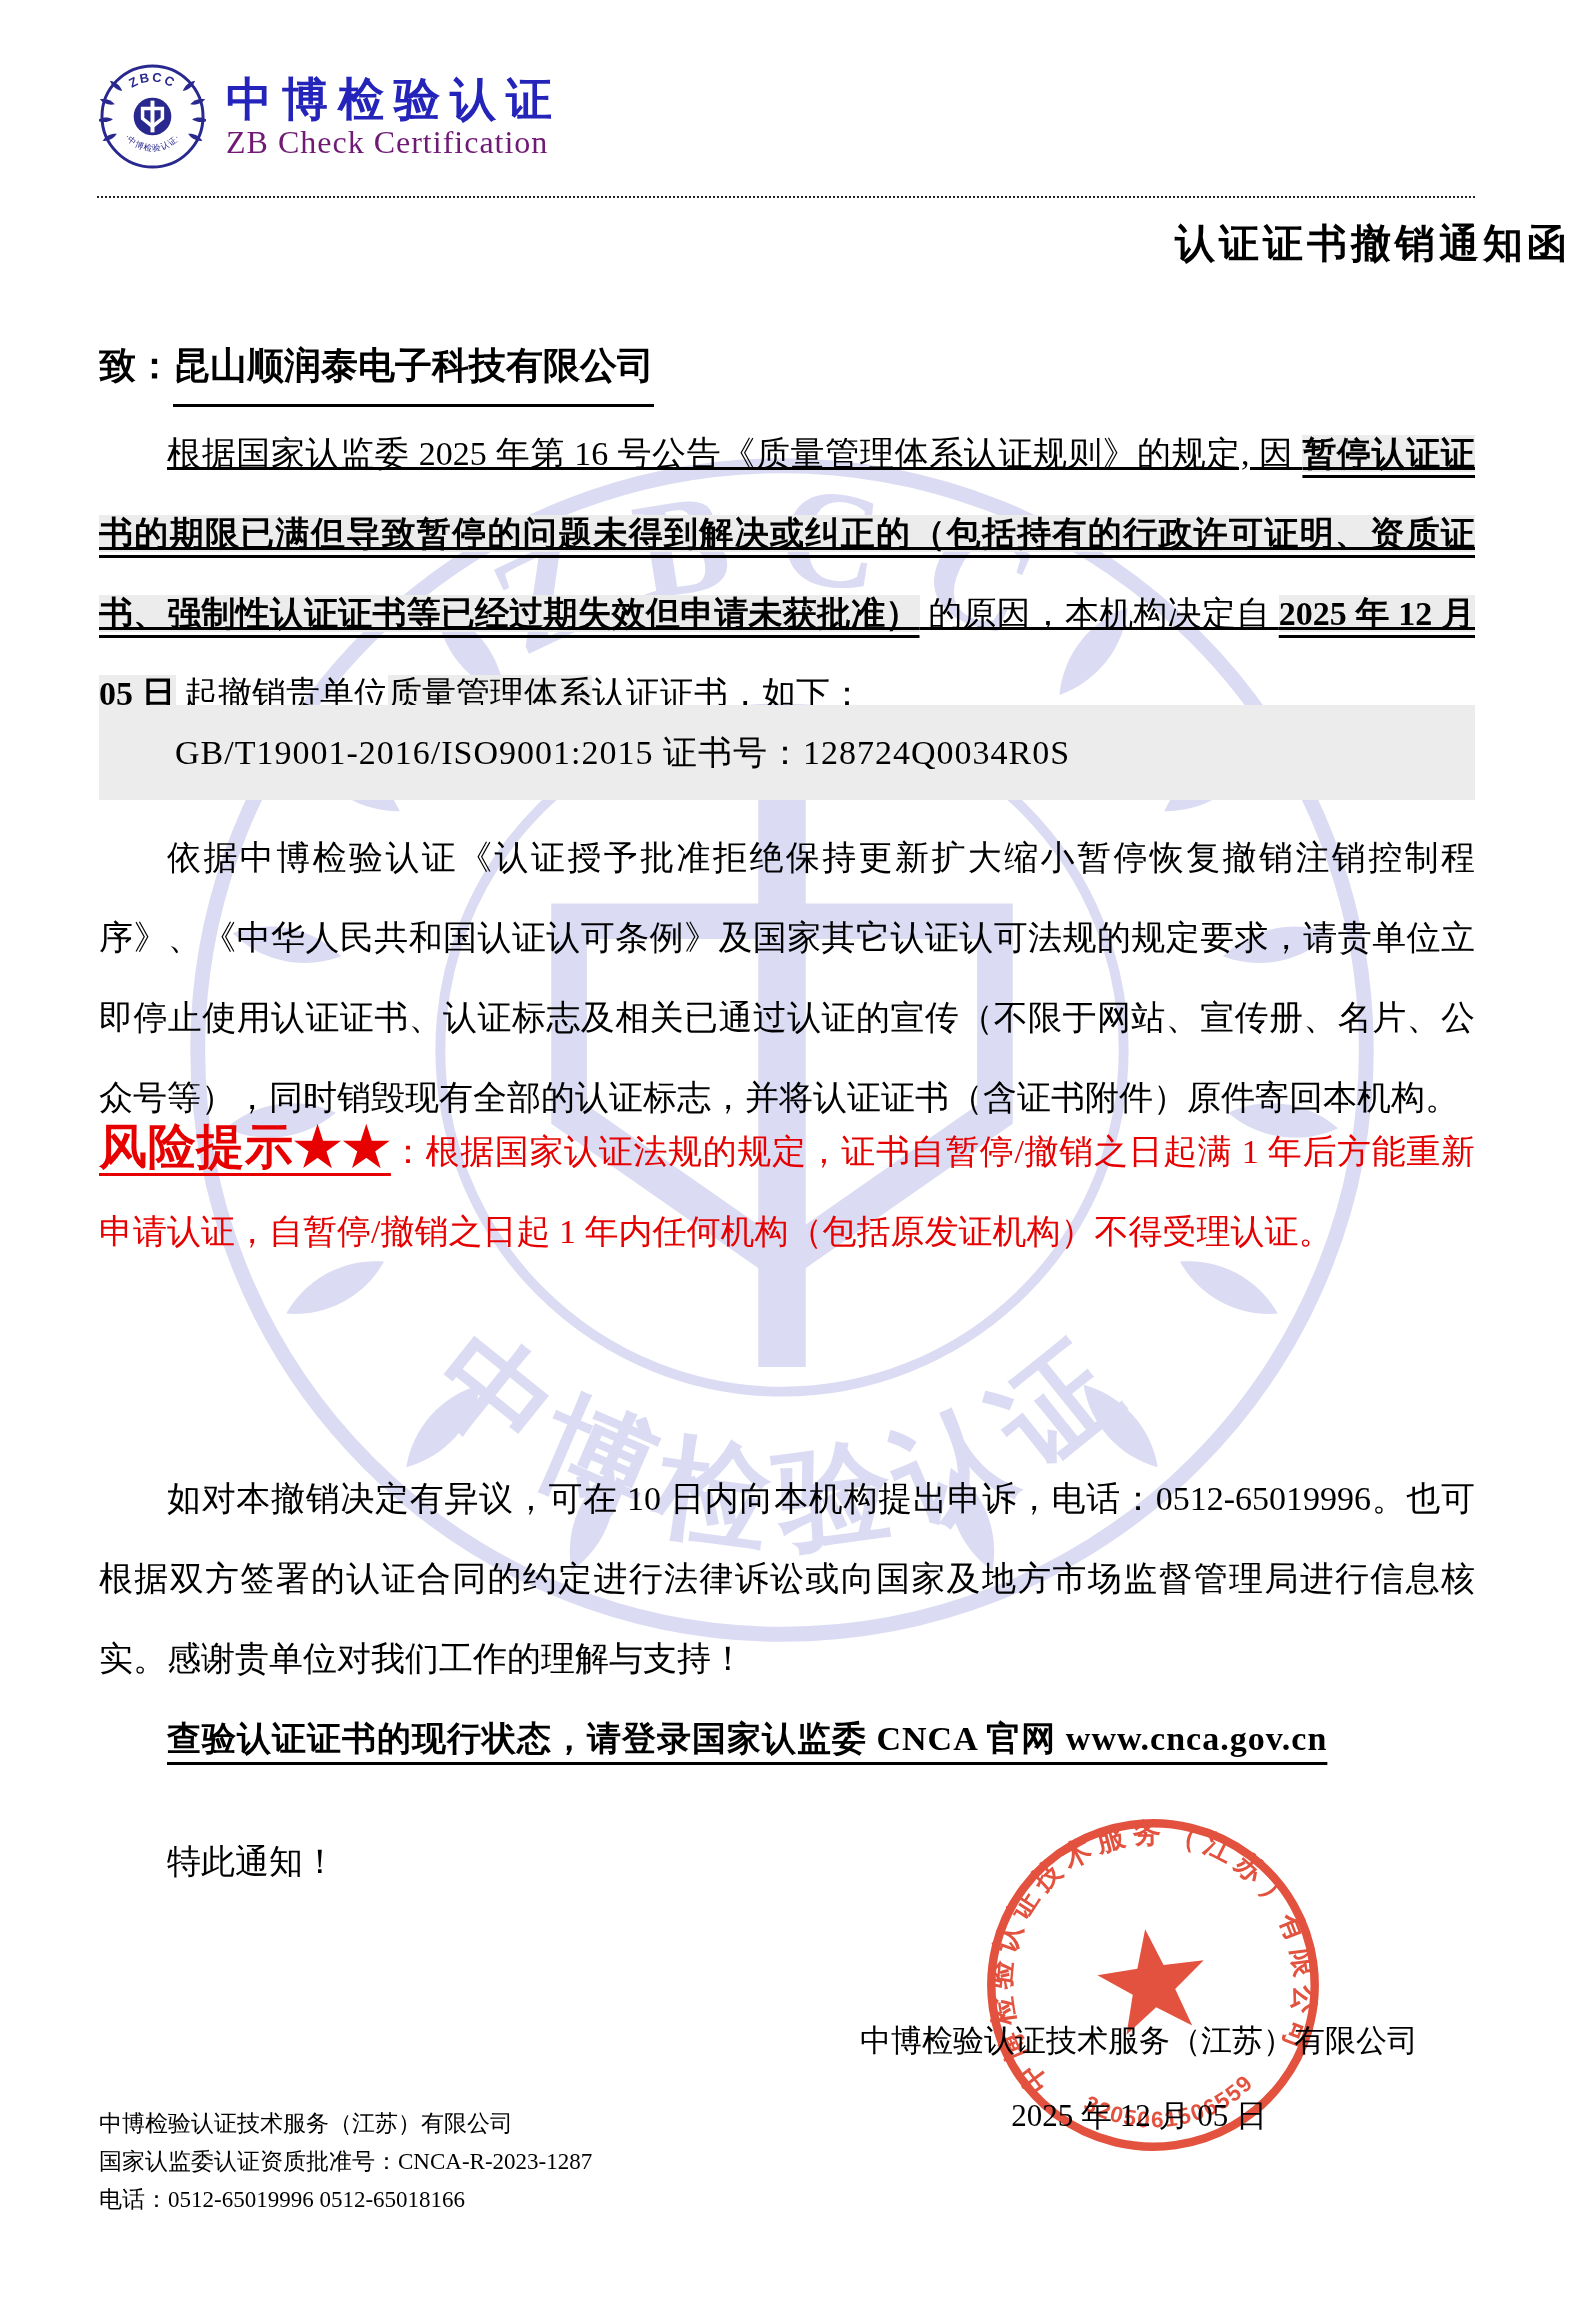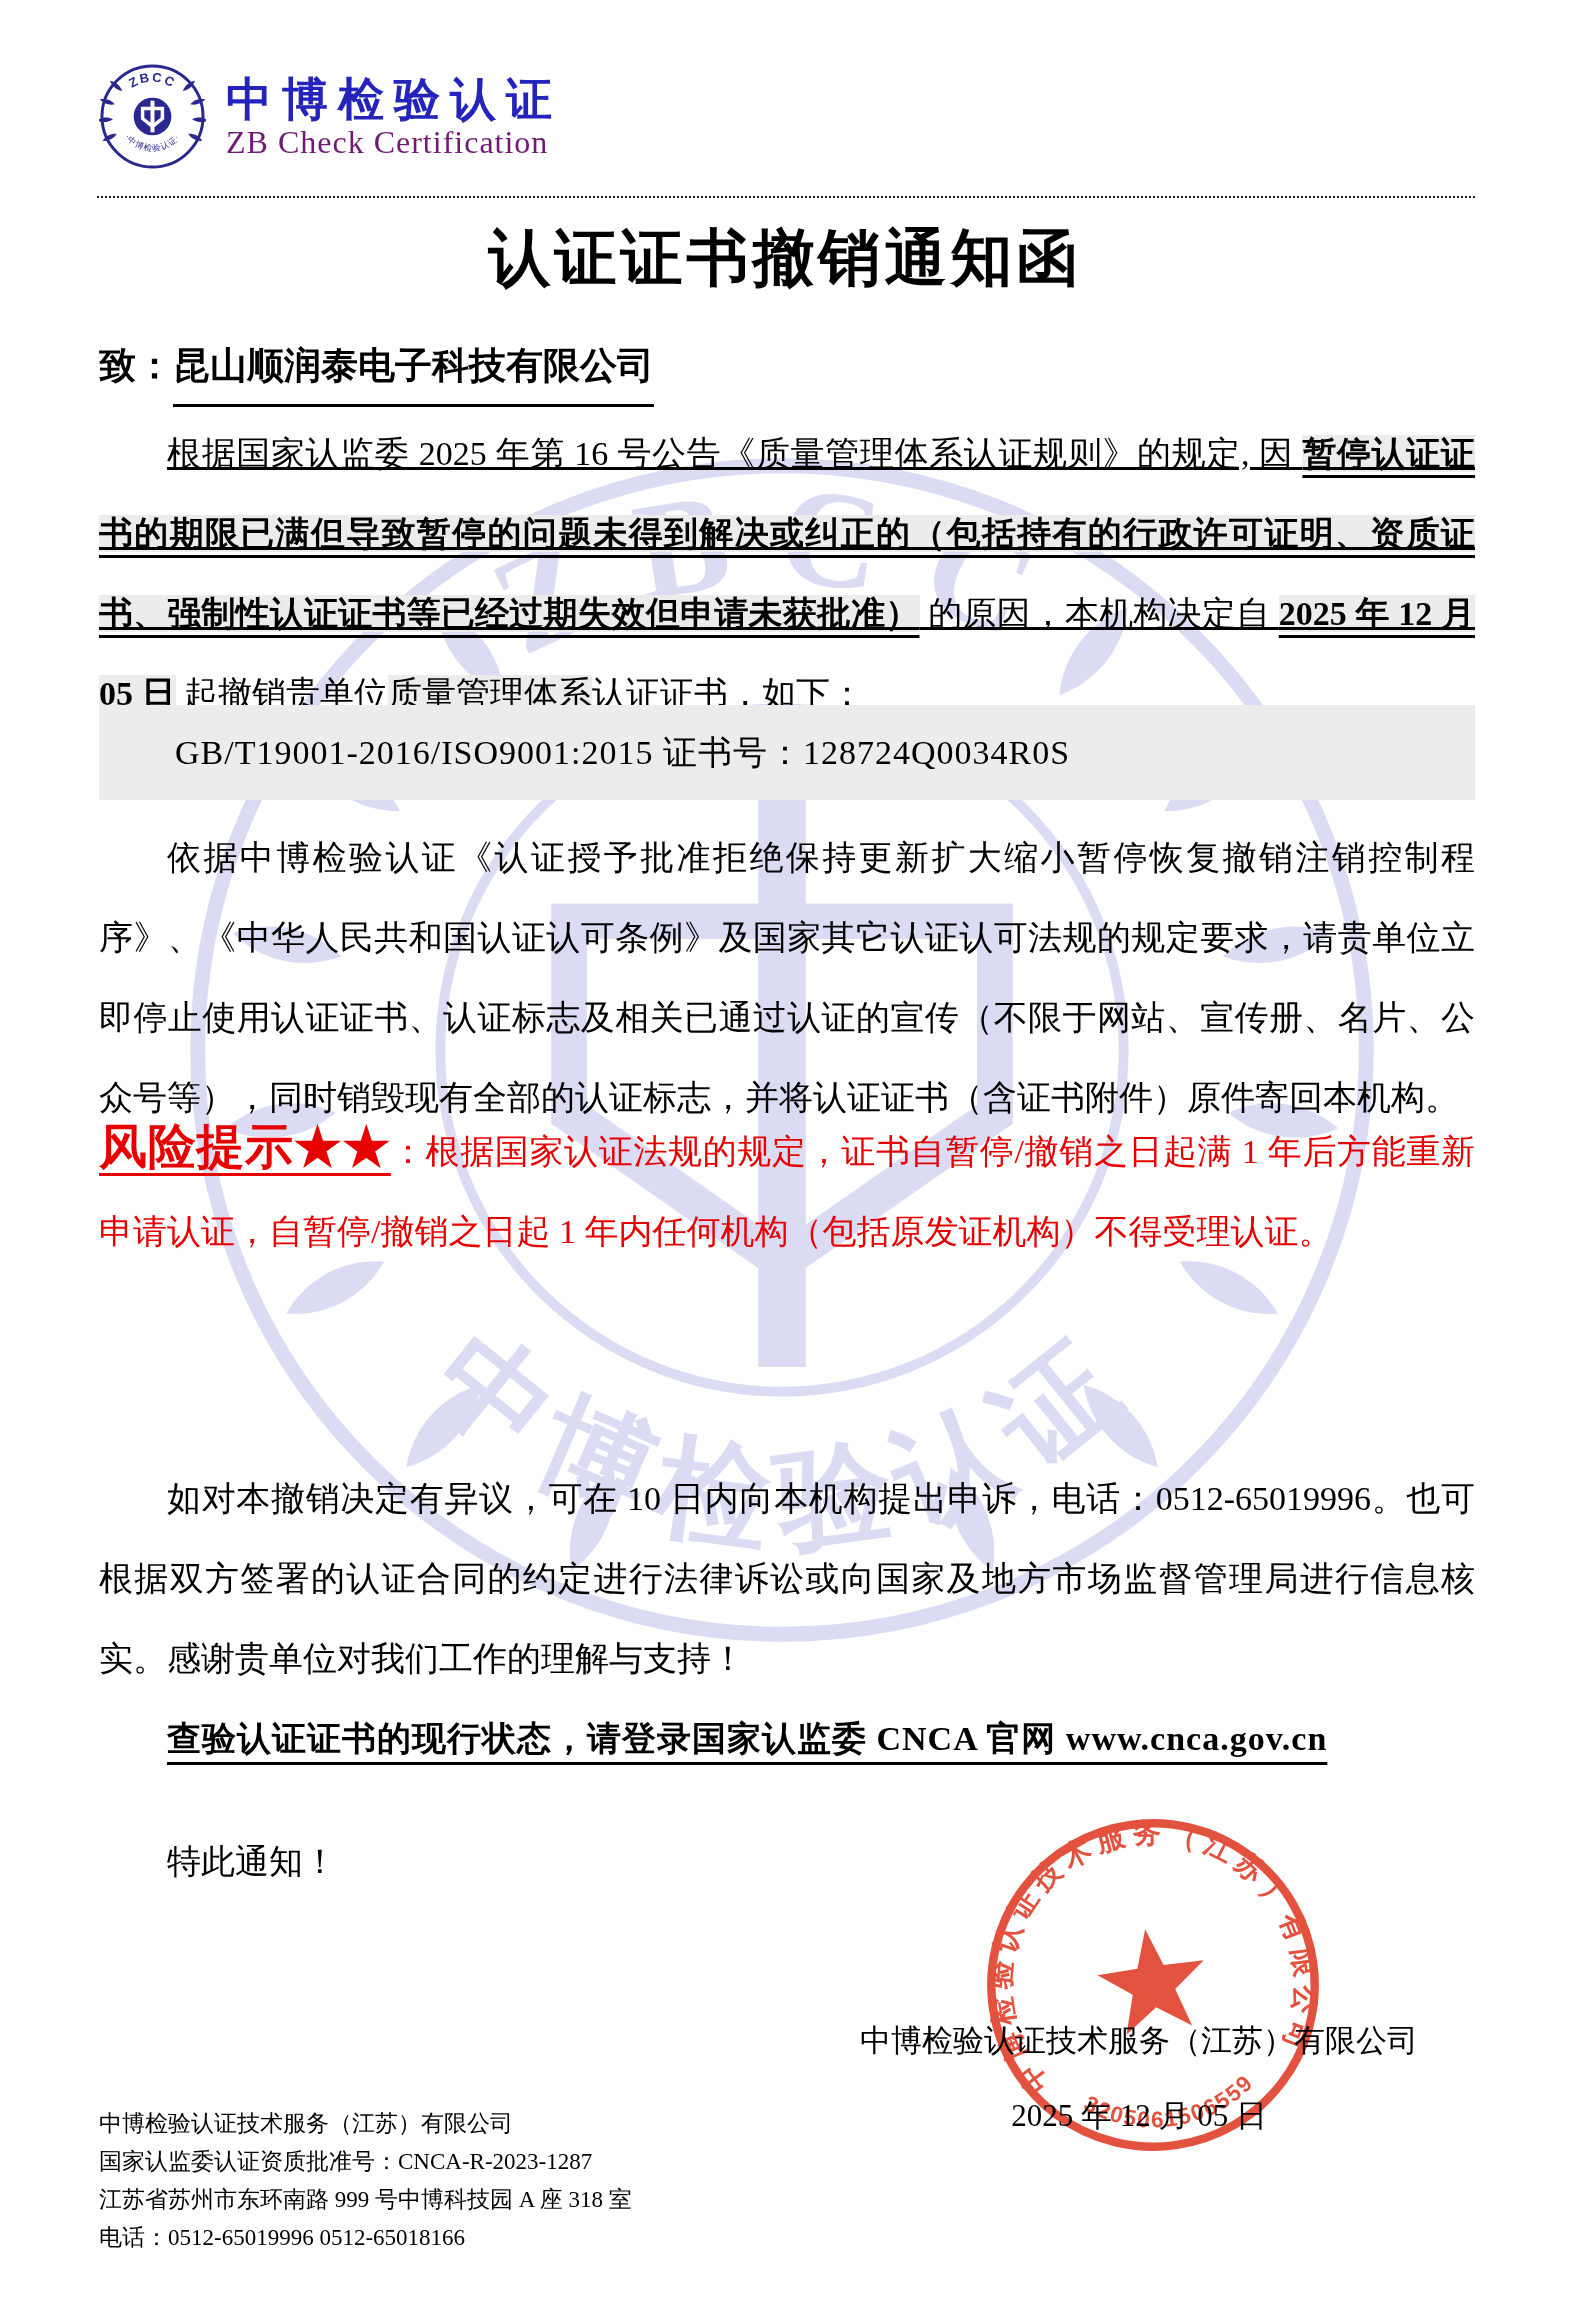--- a/index.html
+++ b/index.html
@@ -11,21 +11,21 @@
   
   .watermark{position:absolute;left:168px;top:436px;width:1228px;height:1228px;opacity:.30;z-index:0;pointer-events:none;}
   
   .header{position:absolute;left:99px;top:63px;display:flex;align-items:center;gap:20px;z-index:2;}
   .emblem{width:107px;height:107px;flex:0 0 auto;}
   .brand{display:flex;flex-direction:column;justify-content:center;}
   .brand-zh{font-size:46px;font-weight:bold;color:#2424bb;letter-spacing:10px;line-height:51px;}
   .brand-en{font-size:32px;color:#701a75;letter-spacing:1px;line-height:34px;font-family:Liberation Serif, serif;}
   .rule{position:absolute;left:97px;top:196px;width:1378px;border-bottom:2px dotted #222;z-index:2;}
   
-  .title{position:absolute;left:0;top:216px;width:100%;text-align:center;font-size:62px;font-weight:bold;letter-spacing:4px;z-index:2;}
+  .title{position:absolute;left:0;top:216px;width:100%;text-align:right;font-size:40px;font-weight:bold;letter-spacing:4px;z-index:2;}
   .recipient{position:absolute;left:99px;top:341px;font-size:37px;font-weight:bold;z-index:2;}
   .recipient .co{border-bottom:3px solid #000;padding-bottom:18px;}
   
   .para{position:absolute;left:99px;width:1376px;font-size:34px;line-height:80px;text-align:justify;z-index:2;}
   .indent{text-indent:2em;}
   .hl{background:#ececec;}
   .bu{font-weight:bold;text-decoration:underline;text-decoration-thickness:3px;text-underline-offset:10px;}
   .p1{top:414px;text-decoration:underline;}
   .certbox{position:absolute;left:99px;top:705px;width:1376px;height:95px;background:#ececec;
            box-sizing:border-box;padding-left:76px;font-size:34px;line-height:95px;letter-spacing:1px;z-index:2;}
@@ -165,18 +165,17 @@
       </text>
       <text font-size="24" font-weight="bold" letter-spacing="2" fill="#de3a23" font-family="Liberation Sans, DejaVu Sans, sans-serif">
         <textPath href="#st-code" startOffset="50%" text-anchor="middle">3205061506559</textPath>
       </text>
     </g>
   </svg>
 
   <div class="footer">
     <div>中博检验认证技术服务（江苏）有限公司</div>
     <div>国家认监委认证资质批准号：CNCA-R-2023-1287</div>
-    <div>江苏省苏州市东环南路 999 号中博科技园 A 座 318 室</div>
     <div>电话：0512-65019996   0512-65018166</div>
   </div>
 
 </div>
 
 
 </body></html>

